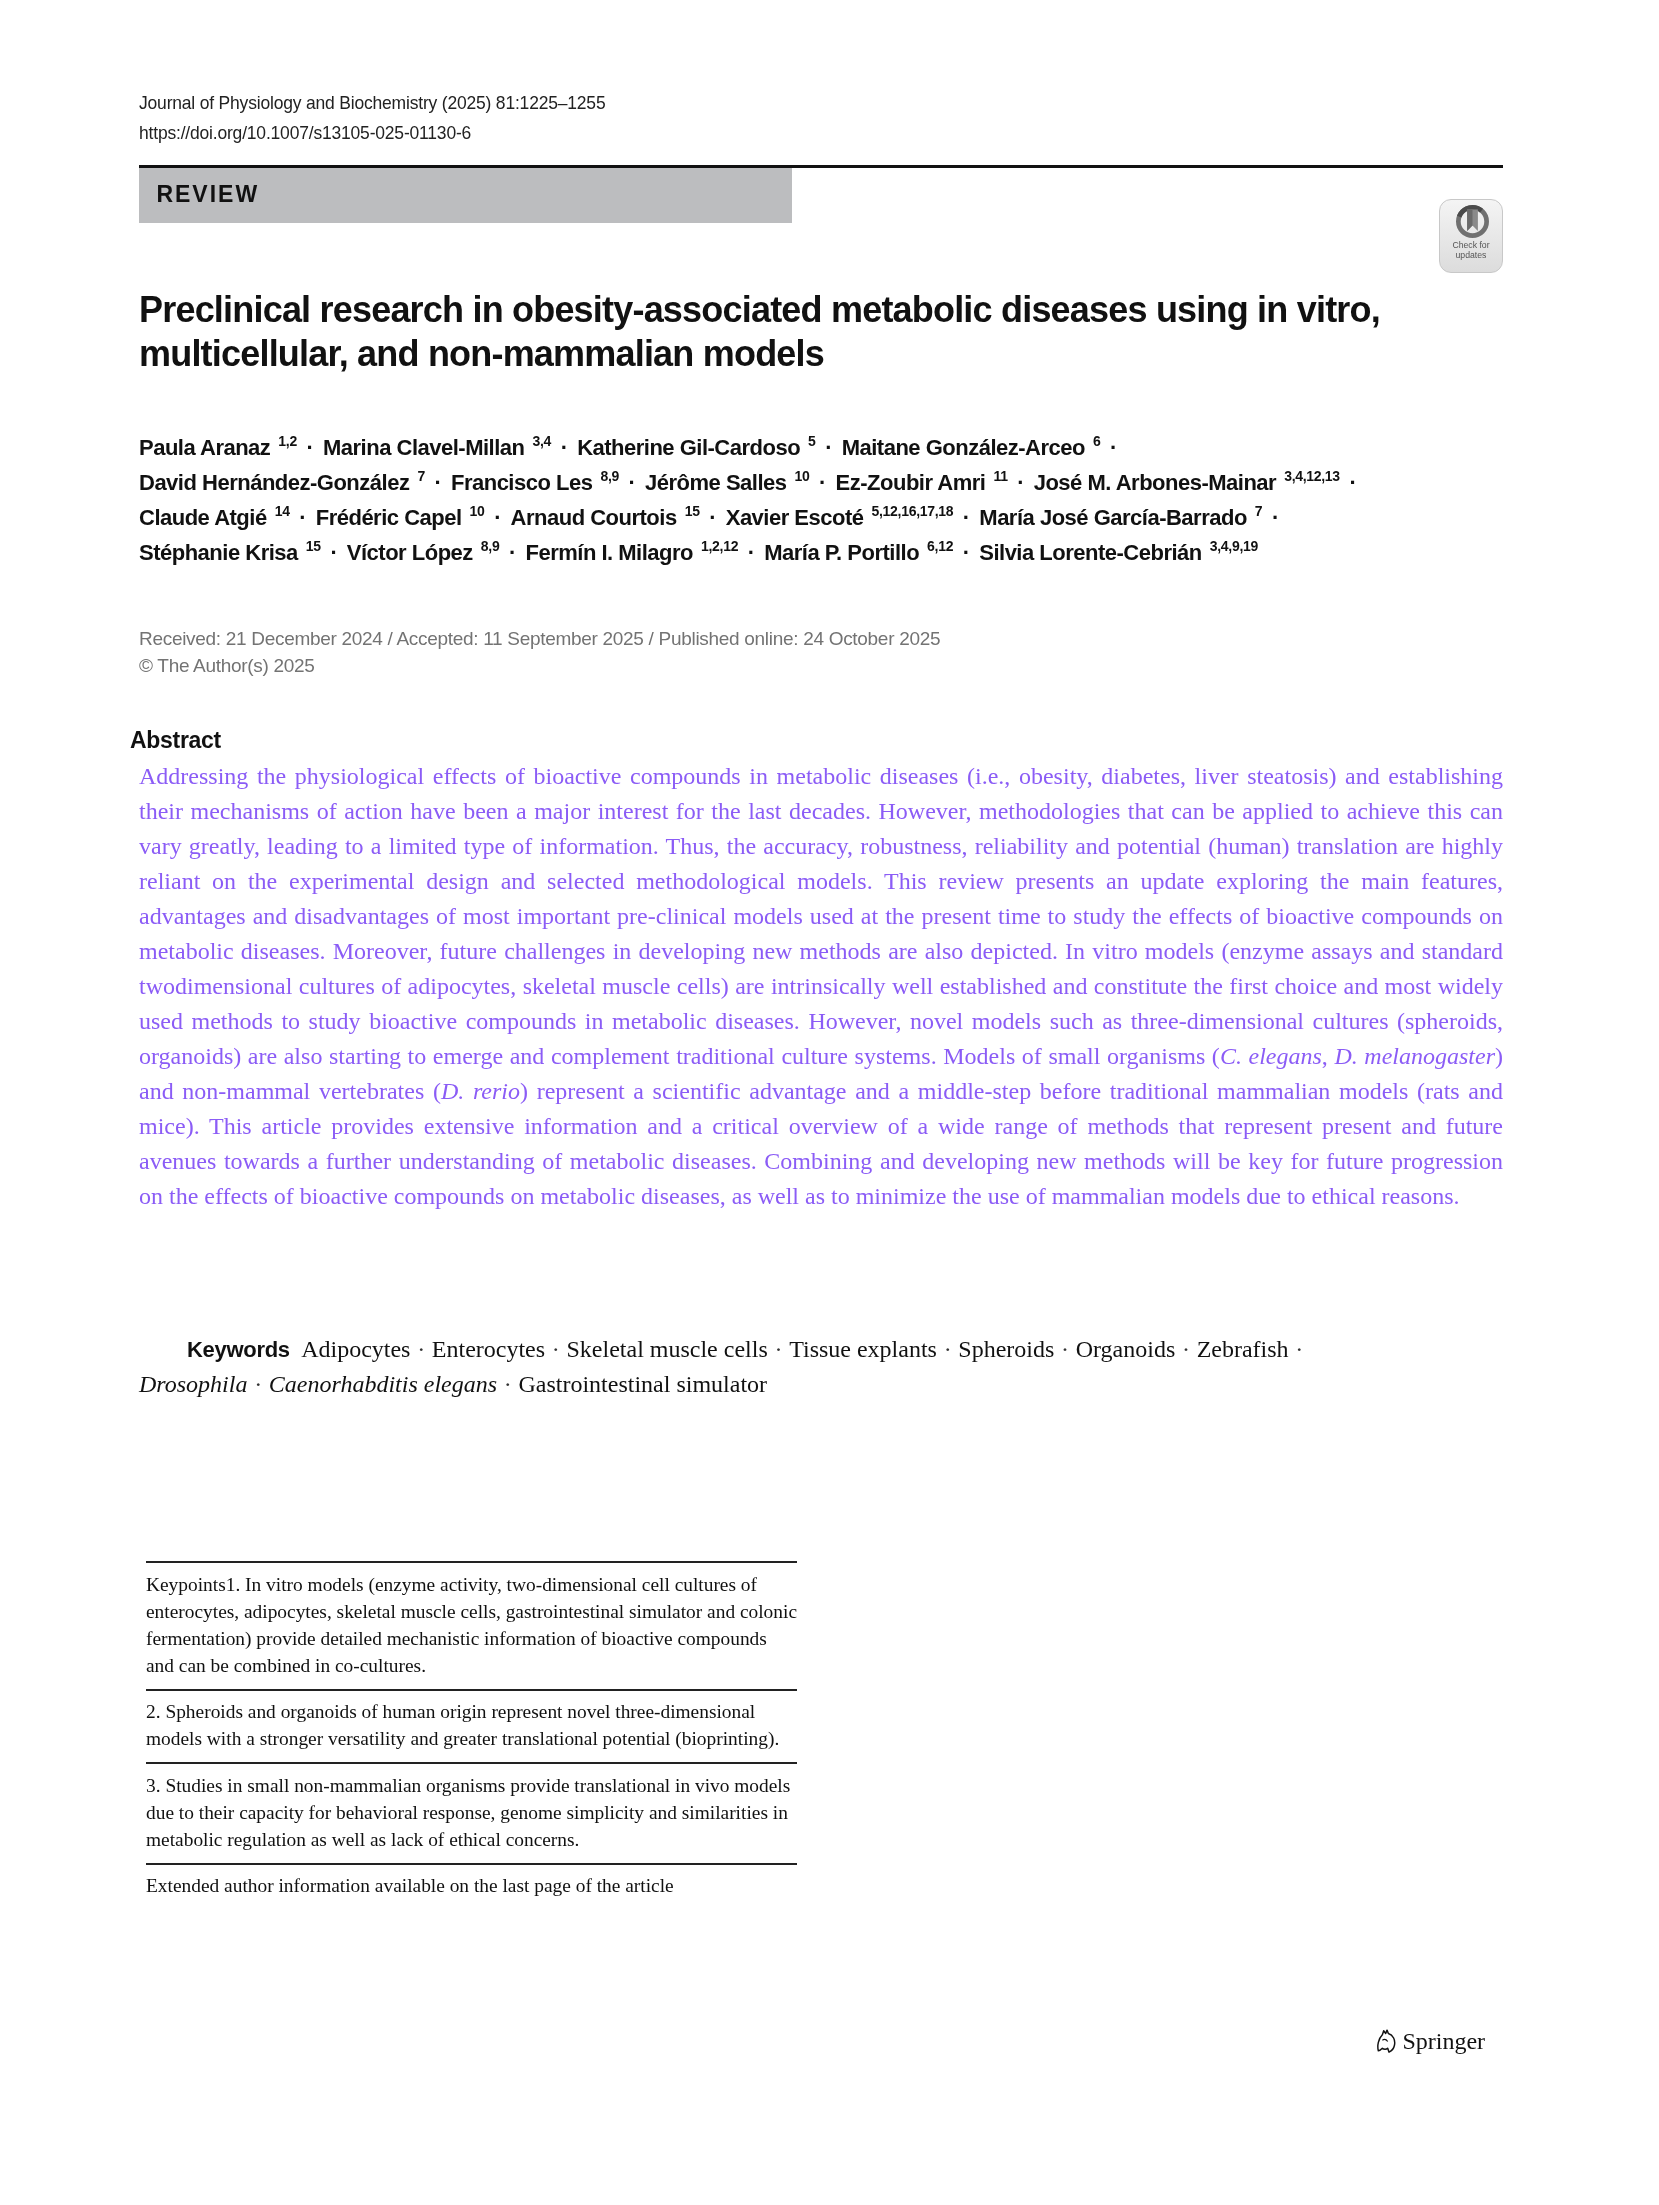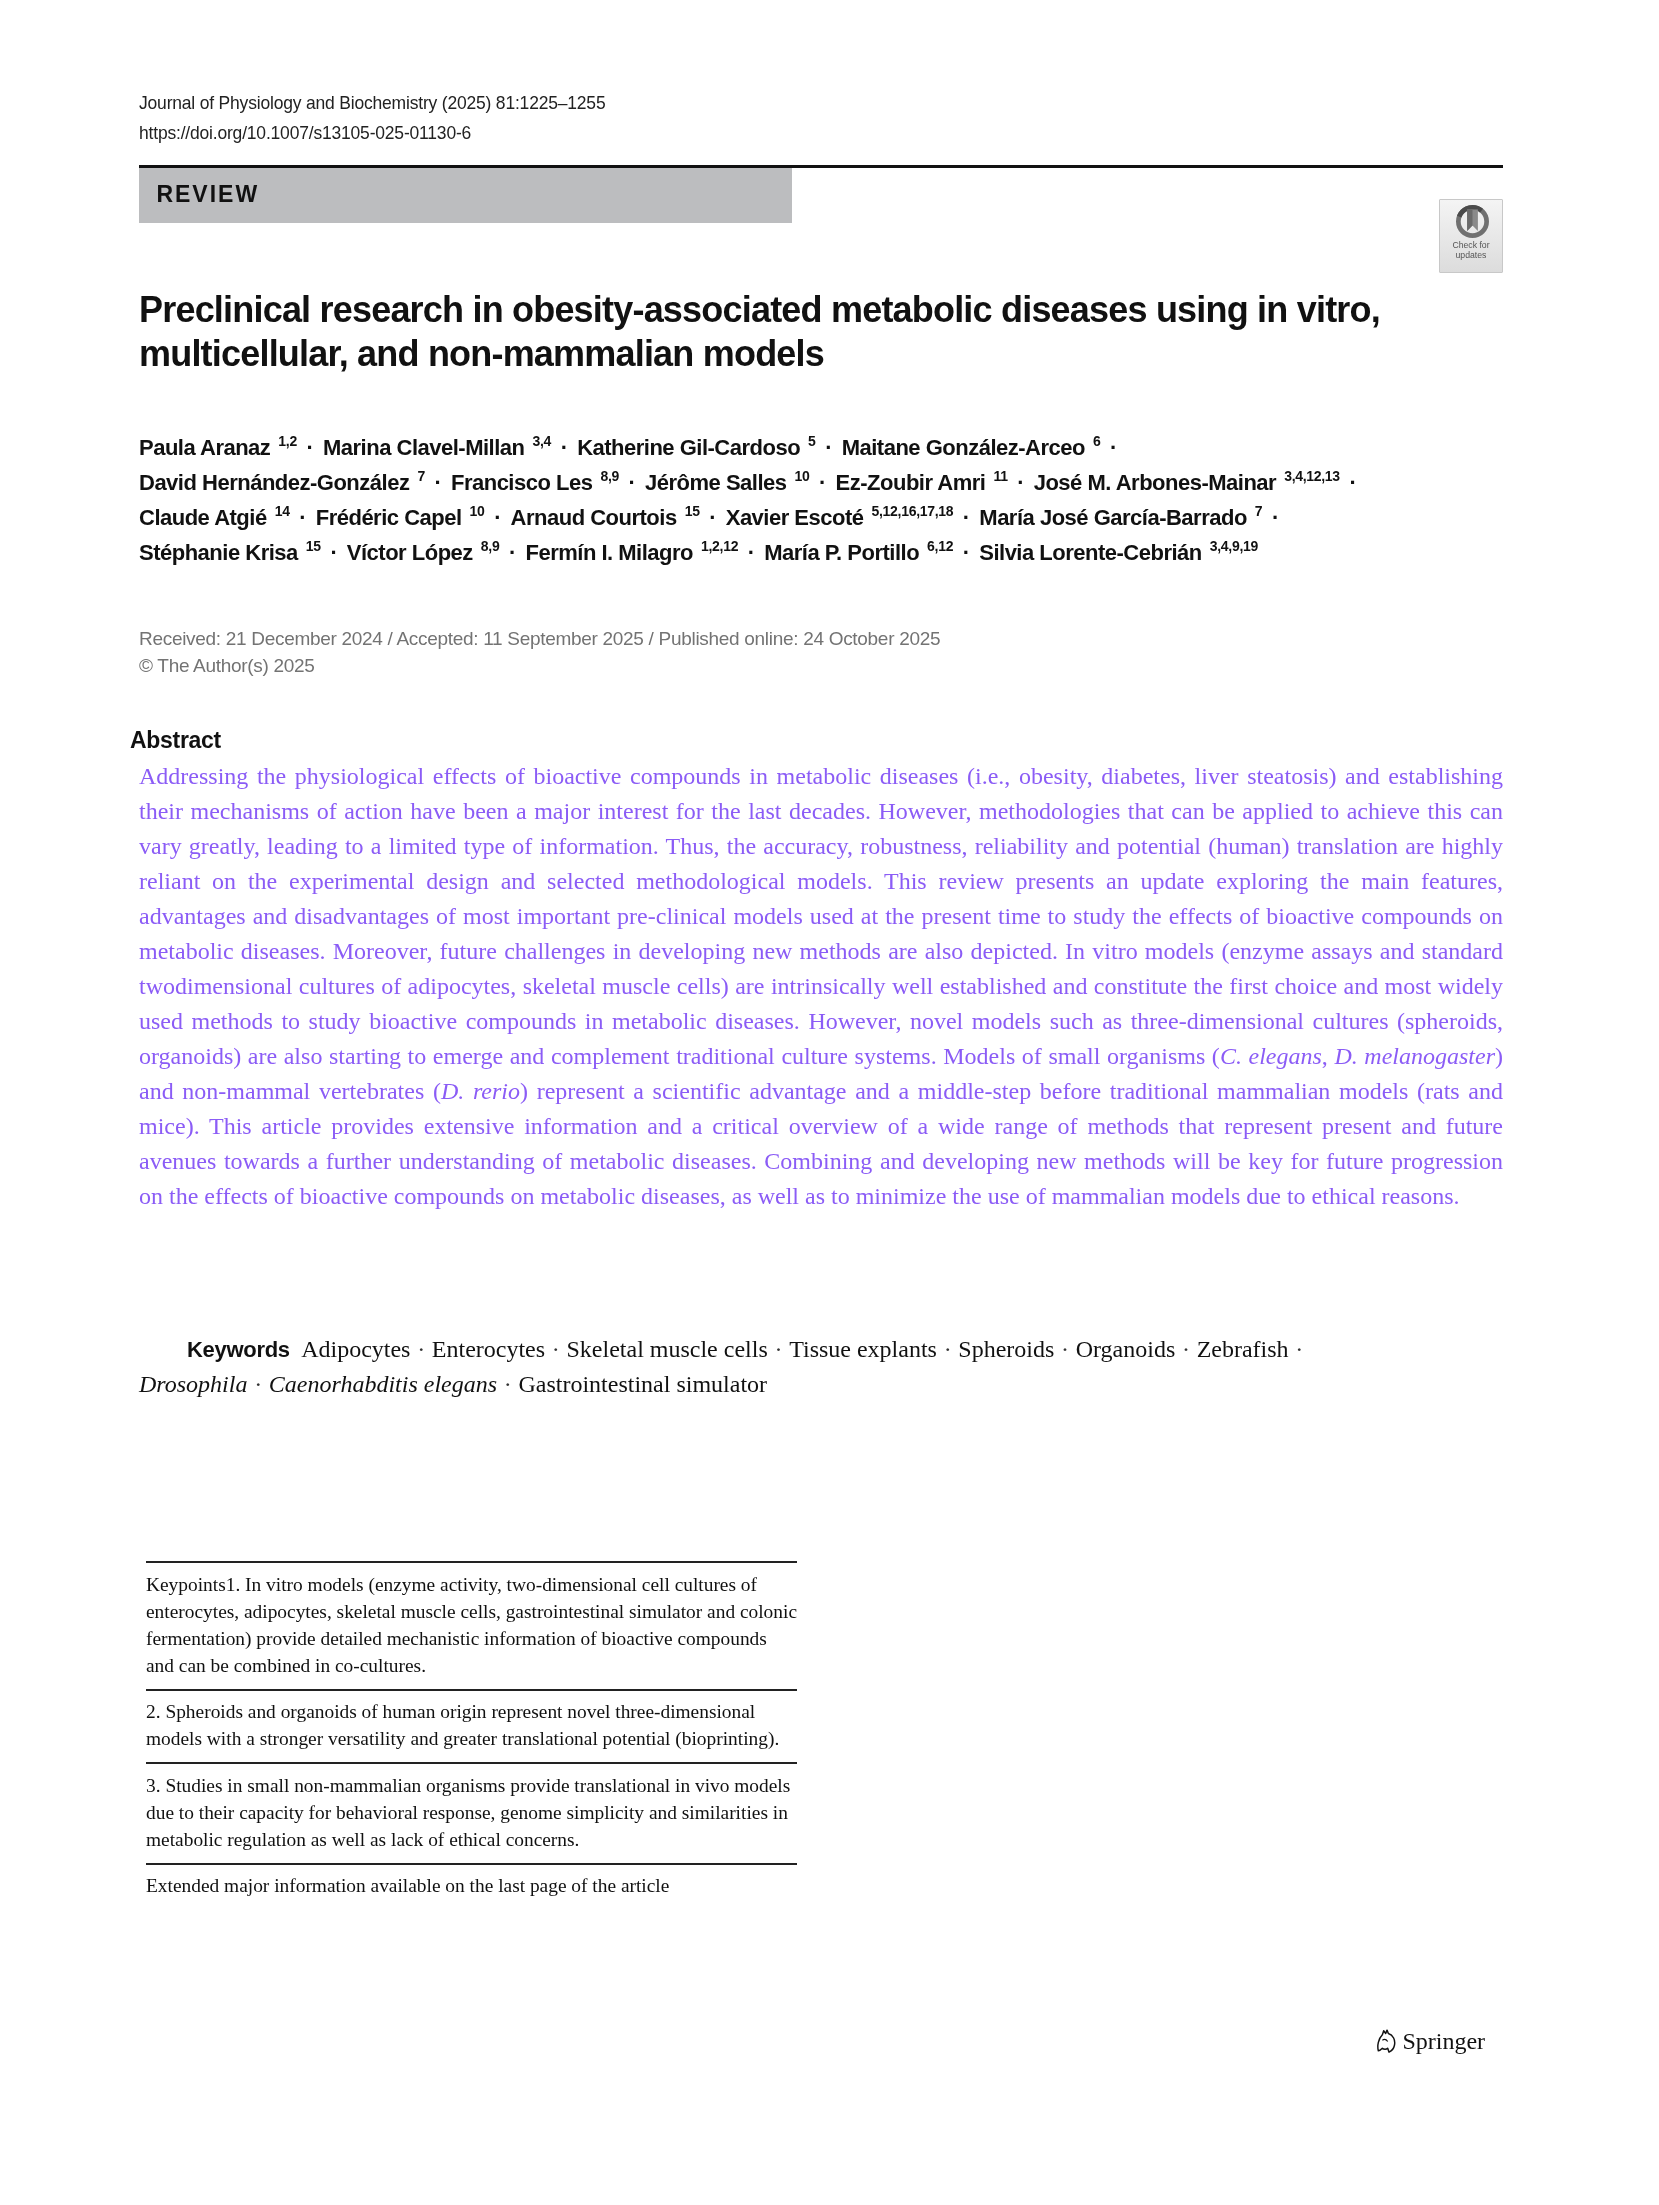--- a/index.html
+++ b/index.html
@@ -6,21 +6,21 @@
   html, body { width: 1660px; height: 2205px; background: #ffffff; }
   body { position: relative; color: #1a1a1a; font-family: "Liberation Sans", sans-serif; overflow: hidden; }
 
   .journal-line { position: absolute; left: 139px; top: 92px; font-family: "Liberation Sans", sans-serif; font-size: 19px; color: #222; letter-spacing: -0.2px; transform: scaleX(0.92); transform-origin: left; }
   .doi-line { position: absolute; left: 139px; top: 122px; font-family: "Liberation Sans", sans-serif; font-size: 19px; color: #222; letter-spacing: -0.2px; transform: scaleX(0.92); transform-origin: left; }
 
   .top-rule { position: absolute; left: 139px; top: 165px; width: 1364px; height: 2.7px; background: #111; }
   .review-band { position: absolute; left: 139px; top: 168px; width: 653px; height: 55px; background: #bcbdbf; }
   .review-label { position: absolute; left: 17.4px; top: 13.4px; font-family: "Liberation Sans", sans-serif; font-weight: 700; font-size: 23px; letter-spacing: 2px; color: #111; }
 
-  .check-badge { position: absolute; left: 1439px; top: 199px; width: 64px; height: 74px; border: 0.7px solid #c8c8c8; background: linear-gradient(#f4f4f4, #dcdcdc); border-radius: 1px; }
+  .check-badge { position: absolute; left: 1439px; top: 199px; width: 64px; height: 74px; border: 0.7px solid #c8c8c8; background: linear-gradient(#f4f4f4, #dcdcdc); border-radius: 12px; }
   .check-icon { position: absolute; left: 14.7px; top: 4px; width: 35px; height: 35px; }
   .check-text { position: absolute; left: 0; top: 40px; width: 100%; text-align: center; font-family: "Liberation Sans", sans-serif; font-size: 8.7px; line-height: 10px; color: #555; }
 
   .title { position: absolute; left: 139px; top: 288px; width: 1272px; font-family: "Liberation Sans", sans-serif; font-weight: 700; font-size: 36px; line-height: 44px; color: #111; letter-spacing: -0.8px; }
 
   .authors { position: absolute; left: 139px; top: 430px; width: 1365px; font-family: "Liberation Sans", sans-serif; font-weight: 700; font-size: 22px; line-height: 35px; color: #111; letter-spacing: -0.5px; }
   .authors sup { font-size: 14px; vertical-align: 9.4px; line-height: 0; font-weight: 700; letter-spacing: -0.3px; margin-left: 8px; }
   .author-sep { padding: 0 4px; }
 
   .dates { position: absolute; left: 139px; top: 625px; font-family: "Liberation Sans", sans-serif; font-size: 19px; line-height: 27px; color: #737373; letter-spacing: -0.3px; }
@@ -83,21 +83,21 @@
 <span>Adipocytes</span><span class="kw-sep">·</span><span>Enterocytes</span><span class="kw-sep">·</span><span>Skeletal muscle cells</span><span class="kw-sep">·</span><span>Tissue explants</span><span class="kw-sep">·</span><span>Spheroids</span><span class="kw-sep">·</span><span>Organoids</span><span class="kw-sep">·</span><span>Zebrafish</span><span class="kw-sep">·</span><br><i>Drosophila</i><span class="kw-sep">·</span><i>Caenorhabditis elegans</i><span class="kw-sep">·</span><span>Gastrointestinal simulator</span></div>
 
 <div class="keypoints">
   <div class="kp-rule"></div>
   <div class="kp-text first">Keypoints1. In vitro models (enzyme activity, two-dimensional cell cultures of enterocytes, adipocytes, skeletal muscle cells, gastrointestinal simulator and colonic fermentation) provide detailed mechanistic information of bioactive compounds and can be combined in co-cultures.</div>
   <div class="kp-rule"></div>
   <div class="kp-text">2. Spheroids and organoids of human origin represent novel three-dimensional models with a stronger versatility and greater translational potential (bioprinting).</div>
   <div class="kp-rule"></div>
   <div class="kp-text">3. Studies in small non-mammalian organisms provide translational in vivo models due to their capacity for behavioral response, genome simplicity and similarities in metabolic regulation as well as lack of ethical concerns.</div>
   <div class="kp-rule"></div>
-  <div class="kp-text">Extended major information available on the last page of the article</div>
+  <div class="kp-text">Extended author information available on the last page of the article</div>
 </div>
 
 <div class="springer">
   <svg class="springer-icon" viewBox="0 0 38 40">
     <path d="M8 34 C6 26 8 16 14 10 L16 4 L19 8 L21 3 L23 8 C30 10 34 18 32 26 C31 31 28 34 24 36 L22 30 C20 32 16 32 14 30 C12 32 10 34 8 34 Z" fill="none" stroke="#111" stroke-width="2.2" stroke-linejoin="round"></path>
     <path d="M14 18 C17 16 20 17 22 20" fill="none" stroke="#111" stroke-width="1.8"></path>
   </svg>
   <span class="springer-text">Springer</span>
 </div>
 

